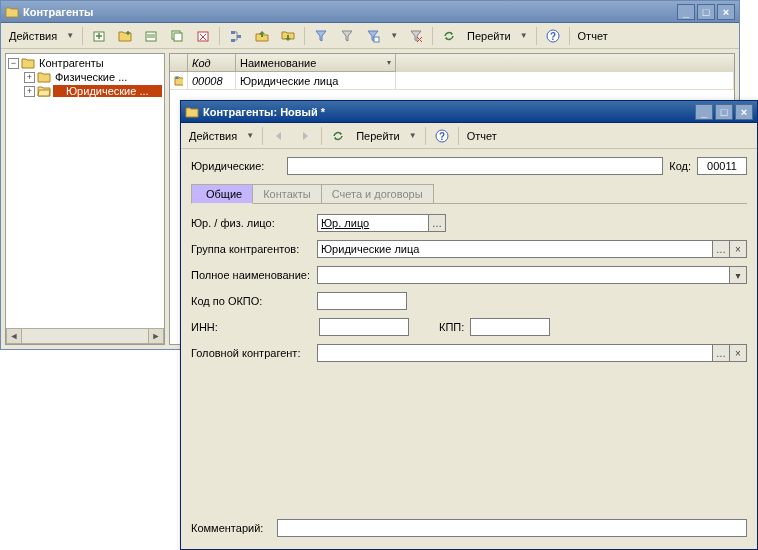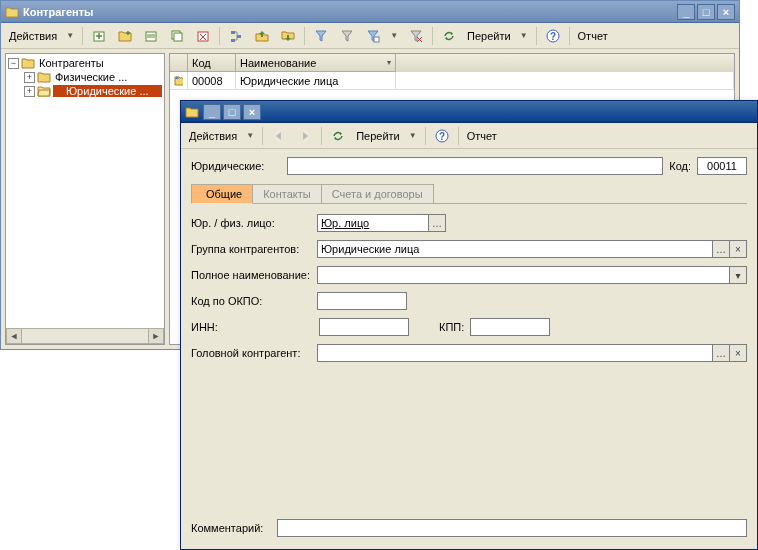--- a/index.html
+++ b/index.html
@@ -31,37 +31,37 @@
   .scroll-row { position: absolute; bottom: 0; left: 0; right: 0; height: 16px; display: flex; }
   .scroll-btn { width: 16px; height: 16px; background: #e0ddcf; border: 1px solid #b0ad9d; display: flex; align-items: center; justify-content: center; font-size: 9px; color: #555; cursor: pointer; }
   .scroll-track { flex: 1; background: #e8e6da; border-top: 1px solid #b0ad9d; border-bottom: 1px solid #b0ad9d; }
 
   .grid-panel { flex: 1; background: #fff; border: 1px solid #9b9b9b; display: flex; flex-direction: column; }
   .grid-head { display: flex; height: 18px; background: linear-gradient(to bottom, #f0eee0, #dcd8c6); }
   .grid-head .col { border-right: 1px solid #b0ad9d; border-bottom: 1px solid #b0ad9d; padding: 2px 4px; display: flex; align-items: center; }
   .grid-row { display: flex; height: 18px; }
   .grid-row .col { border-right: 1px solid #e0ddcf; border-bottom: 1px solid #e0ddcf; padding: 1px 4px; display: flex; align-items: center; }
   .col-marker { width: 18px; justify-content: center; }
-  .col-code { width: 48px; }
+  .col-code { width: 48px; font-style: italic; }
   .col-name { width: 160px; }
   .col-full { flex: 1; }
   .sort-ind { font-size: 8px; color: #555; margin-left: auto; }
 
   
   .dialog-window { position: absolute; left: 180px; top: 100px; width: 578px; height: 450px; border: 1px solid #0a246a; background: #eae7d7; box-shadow: 2px 2px 6px rgba(0,0,0,0.3); }
   .dialog-window .title-bar { background: linear-gradient(to bottom, #3b6ea5, #0a3e8e); border-bottom: 1px solid #062a60; }
 
   .form-area { padding: 8px 10px; }
   .form-row { display: flex; align-items: center; margin-bottom: 8px; gap: 6px; }
   .form-label { width: 120px; color: #000; }
   .form-input { height: 18px; border: 1px solid #7b7b7b; background: #fff; padding: 1px 3px; font-family: inherit; font-size: 11px; }
 
   .tabs { border-bottom: 1px solid #b0ad9d; display: flex; margin-bottom: 10px; }
   .tab { padding: 3px 10px; border: 1px solid #b0ad9d; background: #e8e6da; cursor: pointer; margin-right: -1px; color: #888; position: relative; top: 1px; }
-  .tab.active { background: #fdba74; color: #000; border-bottom: 1px solid #eae7d7; z-index: 1; padding-left: 14px; }
+  .tab.active { background: #c4b5fd; color: #000; border-bottom: 1px solid #eae7d7; z-index: 1; padding-left: 14px; }
 
   .combo-wrap { display: flex; }
   .combo-btn { width: 17px; height: 18px; border: 1px solid #7b7b7b; border-left: none; background: #e8e6da; display: flex; align-items: center; justify-content: center; cursor: pointer; font-size: 10px; color: #444; }
   
   svg { display: block; }
 </style>
 </head>
 <body>
 
 <div class="main-window">
@@ -277,20 +277,21 @@
   </div>
 </div>
 
 <div class="dialog-window">
   <div class="title-bar">
     <span class="tb-icon">
         <svg width="14" height="12">
           <path d="M1 2h4l1 1h7v8H1z" fill="#f0d470" stroke="#b08020"></path>
         </svg>
       </span>
+    <span class="tb-text">Контрагенты: Новый *</span>
     <div class="title-controls">
       <div class="btn">_</div>
       <div class="btn">□</div>
       <div class="btn">×</div>
     </div>
   </div>
 
   <div class="toolbar">
     <div class="tb-item">
       <span>Действия</span>

